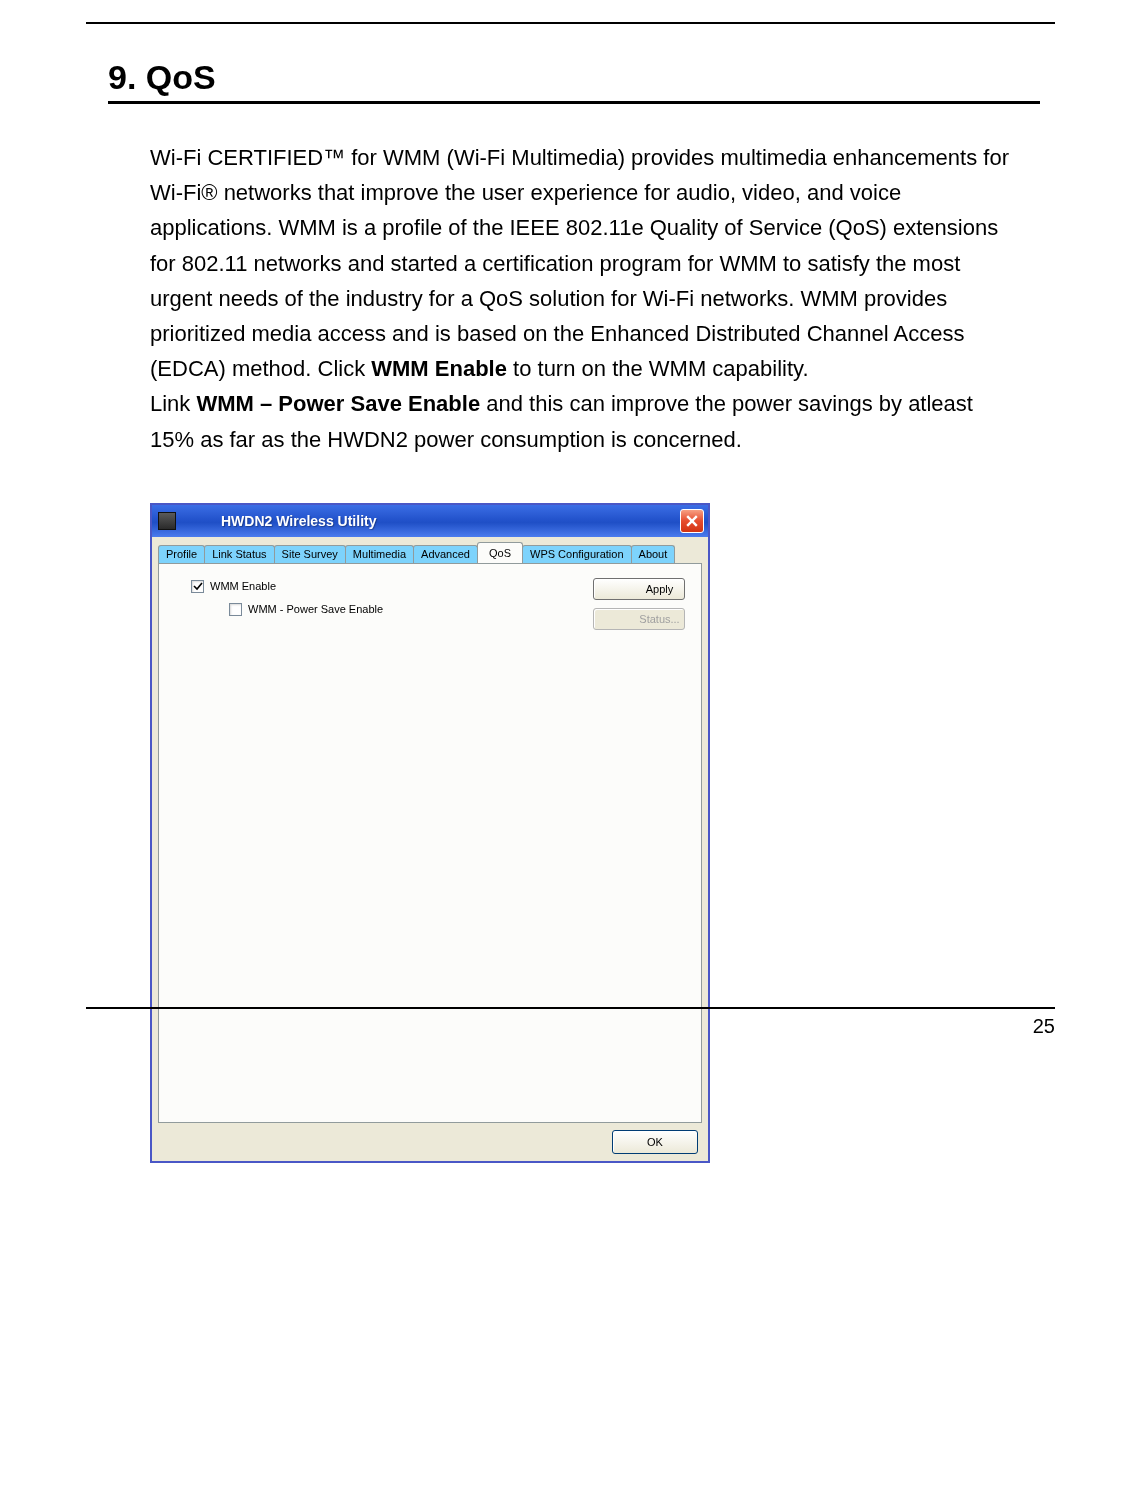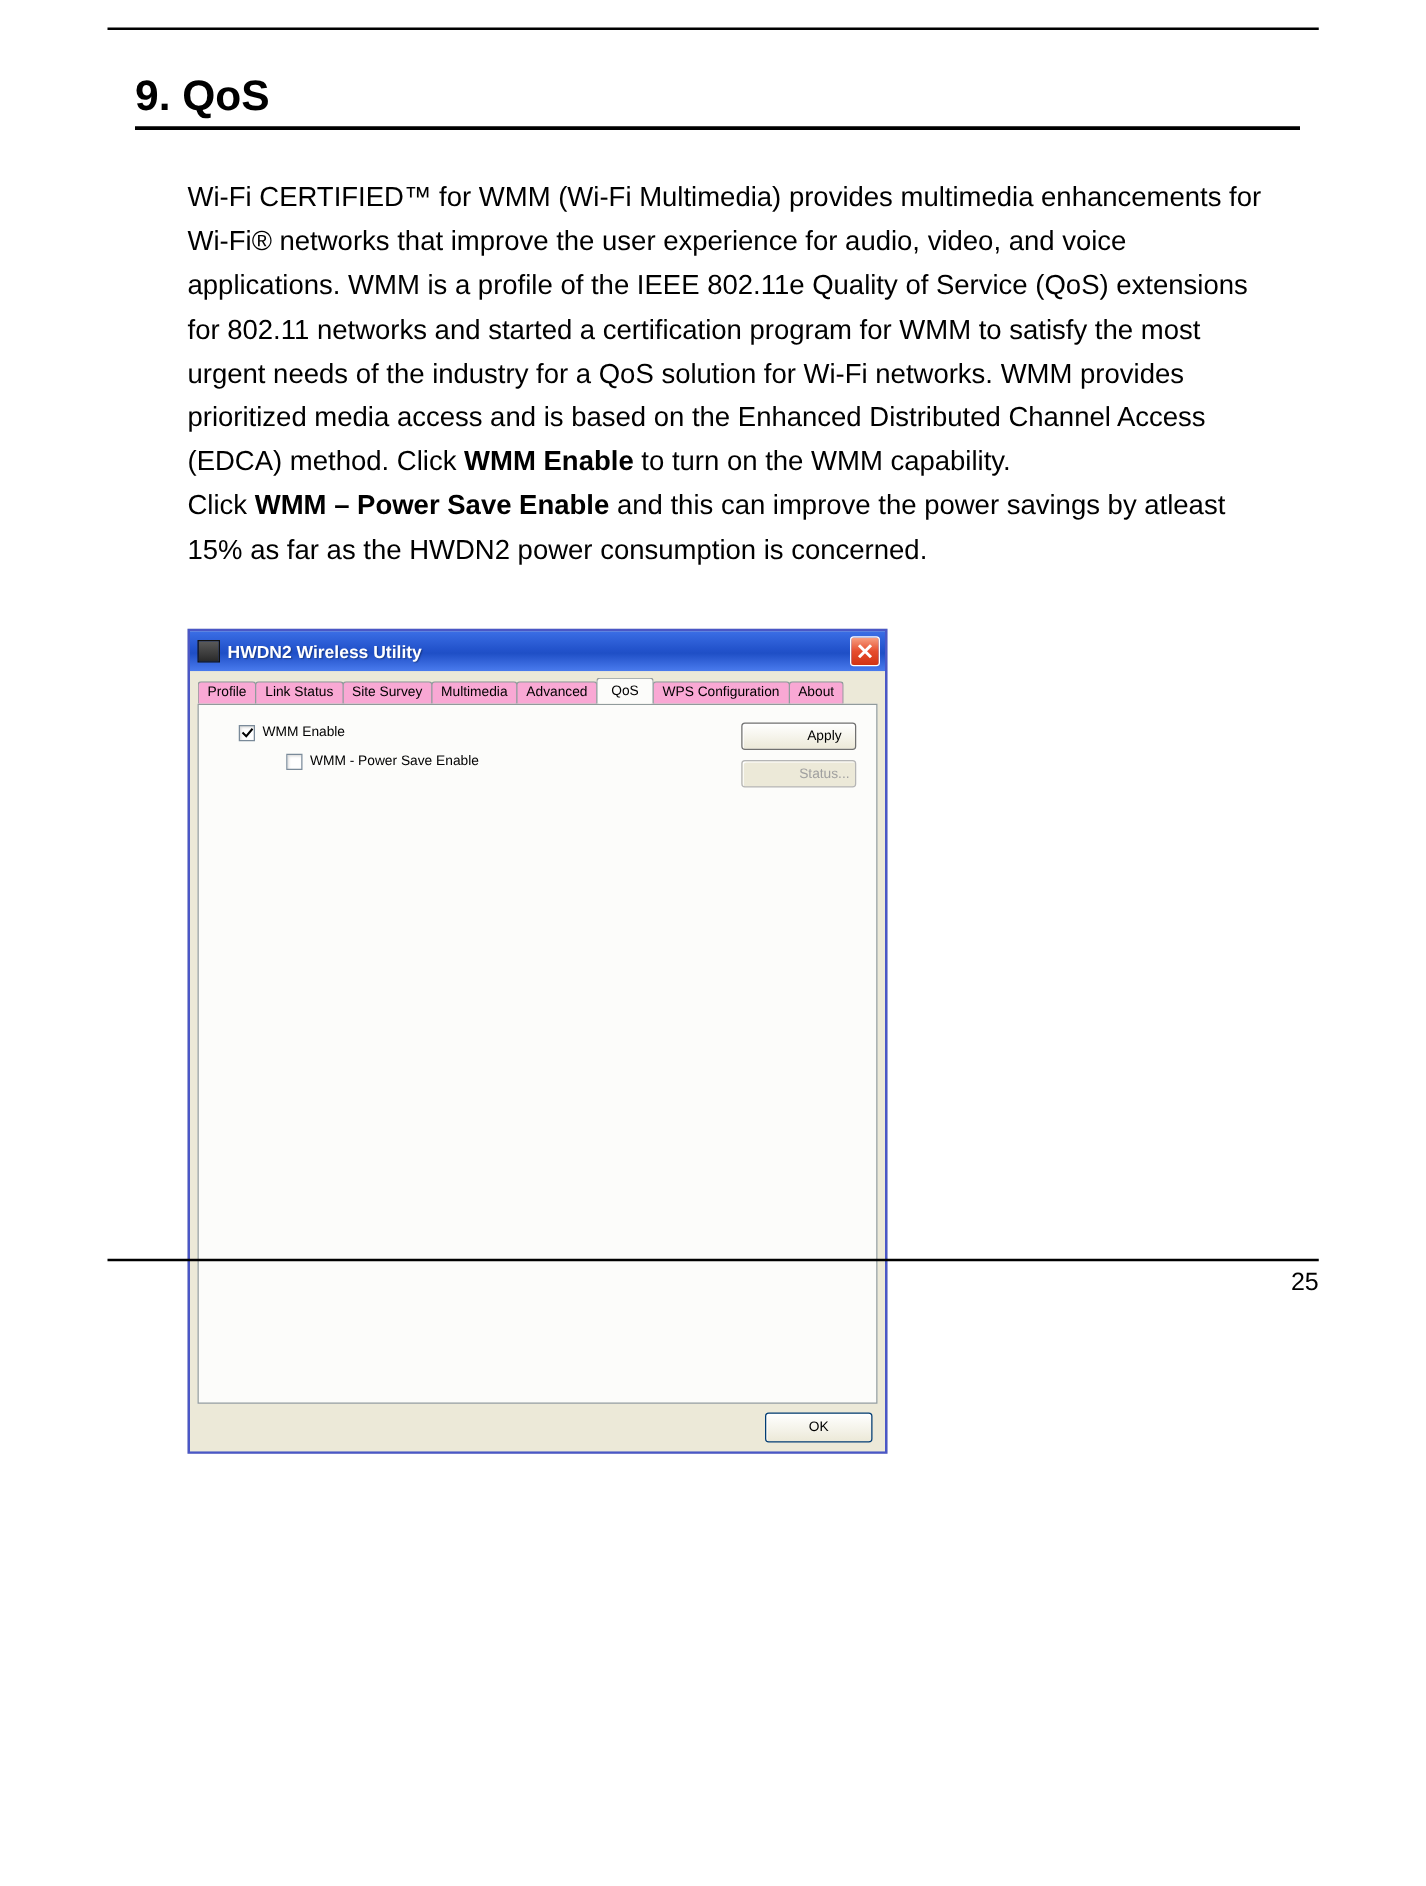--- a/index.html
+++ b/index.html
@@ -65,21 +65,21 @@
     font-size: 14px;
     font-weight: bold;
   }
   .titlebar .app-icon {
     width: 18px; height: 18px;
     background: linear-gradient(to bottom, #5a5a5a, #2a2a2a);
     border: 1px solid #111;
     margin-right: 6px;
     display: inline-block;
   }
-  .titlebar .title-text { flex: 1; text-shadow: 1px 1px 1px rgba(0,0,0,0.3); }
+  .titlebar .title-text { flex: 1; text-shadow: 1px 1px 1px rgba(0,0,0,0.3); margin-left: 39px; }
   .close-btn {
     width: 24px; height: 24px;
     background: linear-gradient(to bottom, #f7a083 0%, #e64d2e 50%, #d23313 100%);
     border: 1px solid #fff;
     border-radius: 3px;
     display: flex; align-items: center; justify-content: center;
     cursor: pointer;
   }
   .close-btn svg { width: 12px; height: 12px; }
   .tab-row {
@@ -89,21 +89,21 @@
     padding: 4px 6px 0 6px;
     font-family: Tahoma, Arial, sans-serif;
     font-size: 11px;
     background: #ece9d8;
     gap: 0;
   }
   .tab {
     padding: 2px 7px 3px 7px;
     border: 1px solid #919b9c;
     border-bottom: none;
-    background: #f9a8d4;
+    background: #7dd3fc;
     border-top-left-radius: 3px;
     border-top-right-radius: 3px;
     margin-right: -1px;
     position: relative;
     cursor: pointer;
     white-space: nowrap;
   }
   .tab.active {
     background: #fcfcfa;
     z-index: 2;
@@ -210,21 +210,21 @@
     <h1 class="section-heading">
       <span>9.</span>
       <span> </span>
       <span>QoS</span>
     </h1>
     <div class="heading-underline"></div>
 
     <div class="body-text">
       <span>Wi-Fi CERTIFIED™ for WMM (Wi-Fi Multimedia) provides multimedia enhancements for Wi-Fi® networks that improve the user experience for audio, video, and voice applications. WMM is a profile of the IEEE 802.11e Quality of Service (QoS) extensions for 802.11 networks and started a certification program for WMM to satisfy the most urgent needs of the industry for a QoS solution for Wi-Fi networks. WMM provides prioritized media access and is based on the Enhanced Distributed Channel Access (EDCA) method.   Click </span><span class="bold">WMM Enable</span><span> to turn on the WMM capability.</span>
       <br>
-      <span>Click </span><span class="bold">WMM – Power Save Enable</span><span> and this can improve the power savings by atleast 15% as far as the HWDN2  power consumption is concerned.</span>
+      <span>Link </span><span class="bold">WMM – Power Save Enable</span><span> and this can improve the power savings by atleast 15% as far as the HWDN2  power consumption is concerned.</span>
     </div>
 
     <div class="dialog-wrap">
       <div class="titlebar">
         <span class="app-icon"></span>
         <span class="title-text">HWDN2 Wireless Utility</span>
         <span class="close-btn">
           <svg viewBox="0 0 10 10">
             <line x1="1" y1="1" x2="9" y2="9" stroke="#fff" stroke-width="2"></line>
             <line x1="9" y1="1" x2="1" y2="9" stroke="#fff" stroke-width="2"></line>

